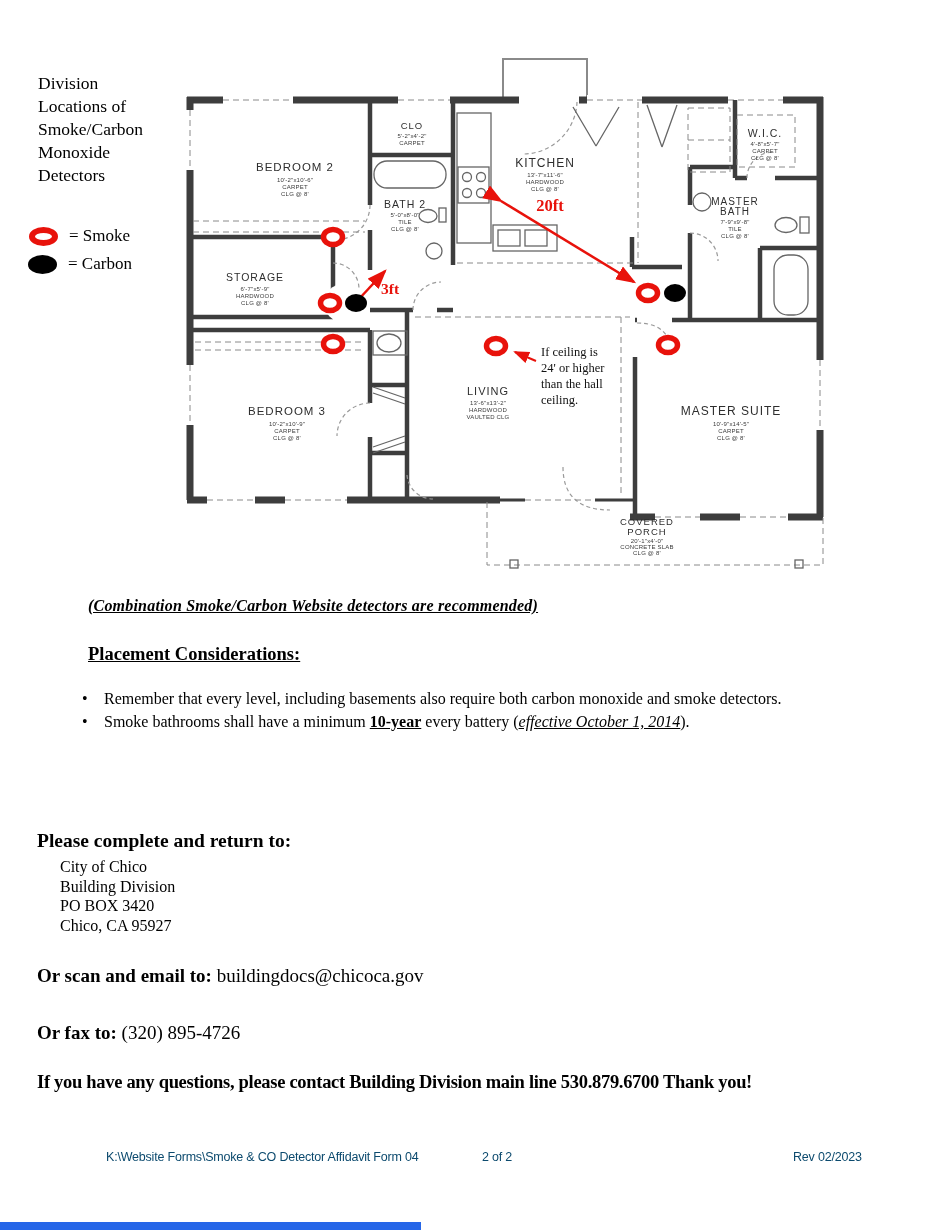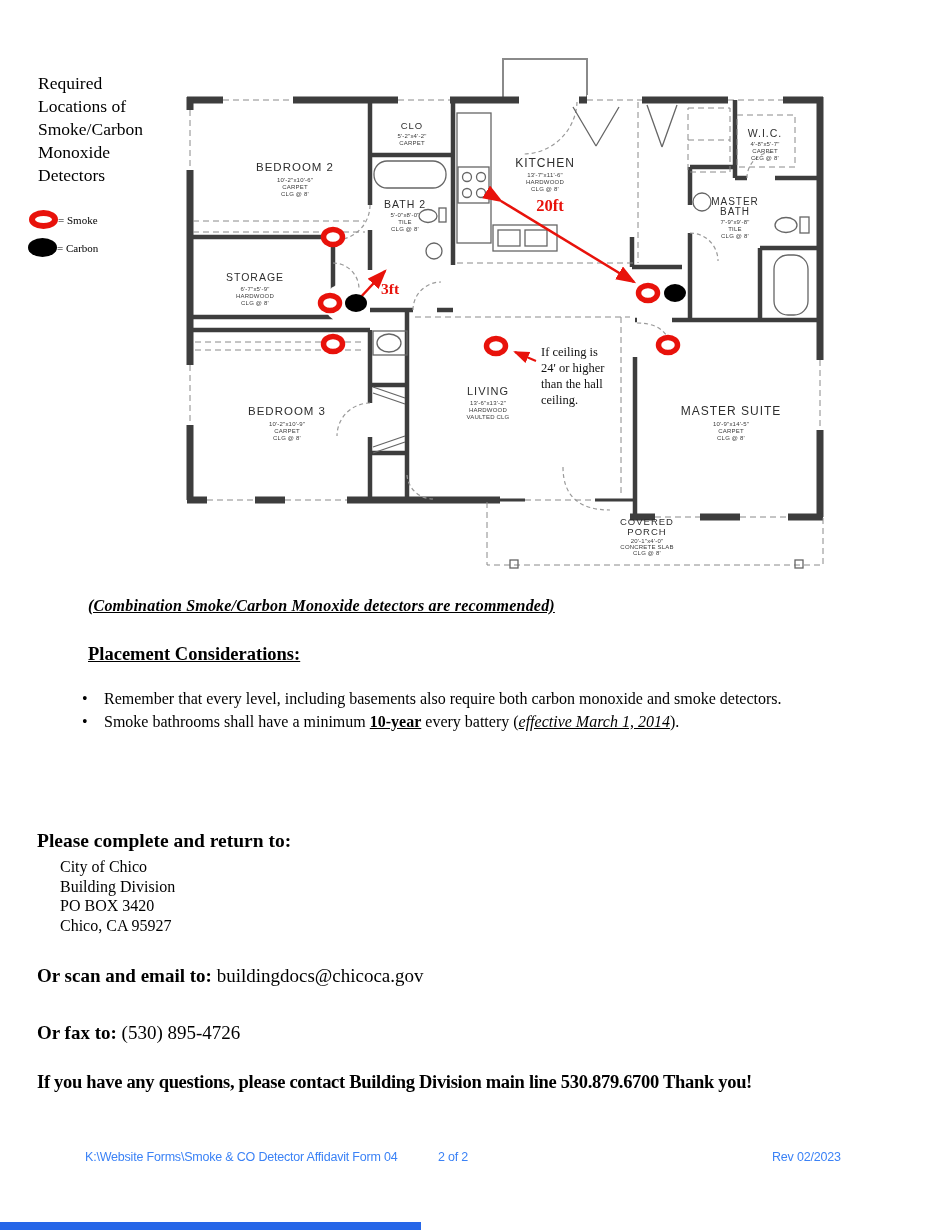--- a/index.html
+++ b/index.html
@@ -1,59 +1,59 @@
 <!DOCTYPE html>
 <html><head>
 <meta charset="utf-8">
 <style>
   html,body{margin:0;padding:0;background:#fff;}
   body{width:950px;height:1230px;position:relative;overflow:hidden;
        font-family:"Liberation Serif","DejaVu Serif",serif;color:#000;}
   .abs{position:absolute;}
   
   .legend-title{left:38px;top:72px;width:130px;font-size:17.5px;line-height:23px;}
-  .legend-row{display:flex;align-items:center;font-size:11px;}
+  .legend-row{display:flex;align-items:center;gap:11px;font-size:17px;margin-top:16px;}
   .ring{width:17px;height:7px;border:6px solid #e8120b;border-radius:50%;background:#fff;}
   .dot{width:29px;height:19px;background:#000;border-radius:50%;}
   
   .combo{left:88px;top:597px;font-size:16px;font-weight:bold;font-style:italic;
          text-decoration:underline;letter-spacing:.2px;}
   .placement-h{left:88px;top:644px;font-size:18.5px;font-weight:bold;text-decoration:underline;}
   .bullets{left:60px;top:671px;width:805px;font-size:16px;line-height:23px;}
   .bullets ul{margin:16px;padding:0;list-style:none;}
   .bullets li{position:relative;padding-left:28px;}
   .bullets li::before{content:"\2022";position:absolute;left:6px;}
   .b-u{font-weight:bold;text-decoration:underline;text-align:center;}
   .i-u{font-style:italic;text-decoration:underline;}
   .return-h{left:37px;top:830px;font-size:19.5px;font-weight:bold;}
   .address{left:60px;top:857px;font-size:16px;line-height:19.7px;}
   .contact-line{left:37px;font-size:19px;}
   .contact-line b{font-weight:bold;}
   .questions{left:37px;top:1072px;font-size:18.5px;font-weight:bold;letter-spacing:-.3px;}
   .footer{font-family:"Liberation Sans","DejaVu Sans",sans-serif;font-size:12.5px;
-          color:#3b82f6;letter-spacing:-.2px;top:1150px;}
+          color:#0c4a6e;letter-spacing:-.2px;top:1150px;margin-left:21px;}
   .blue-bar{left:0;top:1222px;width:421px;height:8px;background:#2666e8;}
   
   .rm{font-family:"Liberation Sans","DejaVu Sans",sans-serif;fill:#2e2e2e;
       letter-spacing:1px;text-anchor:middle;}
   .rs{font-family:"Liberation Sans","DejaVu Sans",sans-serif;fill:#3a3a3a;font-size:6px;
       letter-spacing:.2px;text-anchor:middle;}
   .red-t{font-family:"Liberation Serif","DejaVu Serif",serif;fill:#e8120b;font-weight:bold;}
   .note-t{font-family:"Liberation Serif","DejaVu Serif",serif;fill:#111;font-size:12.5px;}
   .wall{stroke:#3d3d3d;fill:none;}
   .dash{stroke:#8a8a8a;stroke-width:1;fill:none;stroke-dasharray:6 4;}
   .arc{stroke:#999;stroke-width:1.2;fill:none;stroke-dasharray:4 3;}
   .fix{stroke:#666;stroke-width:1.3;fill:#fff;}
   .fixn{stroke:#666;stroke-width:1.3;fill:none;}
 </style>
 </head>
 <body>
 
 <div class="abs legend-title">
-  <div>Required</div>
+  <div>Division</div>
   <div>Locations of</div>
   <div>Smoke/Carbon</div>
   <div>Monoxide</div>
   <div>Detectors</div>
 </div>
 <div class="abs legend-row" style="left:29px;top:210px;">
   <span class="ring"></span>
   <span>= Smoke</span>
 </div>
 <div class="abs legend-row" style="left:28px;top:238px;">
@@ -273,45 +273,45 @@
       <ellipse cx="148" cy="289" rx="9.5" ry="7.5"></ellipse>
       <ellipse cx="311" cy="291" rx="9.5" ry="7.5"></ellipse>
       <ellipse cx="463" cy="238" rx="9.5" ry="7.5"></ellipse>
       <ellipse cx="483" cy="290" rx="9.5" ry="7.5"></ellipse>
     </g>
     <ellipse cx="171" cy="248" rx="11" ry="9" fill="#000"></ellipse>
     <ellipse cx="490" cy="238" rx="11" ry="9" fill="#000"></ellipse>
   </g>
 </svg>
 
-<div class="abs combo">(Combination Smoke/Carbon Monoxide detectors are recommended)</div>
+<div class="abs combo">(Combination Smoke/Carbon Website detectors are recommended)</div>
 
 <div class="abs placement-h">Placement Considerations:</div>
 <div class="abs bullets">
   <ul>
     <li><span>Remember that every level, including basements also require both carbon monoxide and smoke detectors.</span><span class="b-u"></span><span></span><span class="i-u"></span><span></span></li>
-    <li><span>Smoke bathrooms shall have a minimum </span><span class="b-u">10-year</span><span> every battery (</span><span class="i-u">effective March 1, 2014</span><span>).</span></li>
+    <li><span>Smoke bathrooms shall have a minimum </span><span class="b-u">10-year</span><span> every battery (</span><span class="i-u">effective October 1, 2014</span><span>).</span></li>
   </ul>
 </div>
 
 <div class="abs return-h">Please complete and return to:</div>
 <div class="abs address">
   <div>City of Chico</div>
   <div>Building Division</div>
   <div>PO BOX 3420</div>
   <div>Chico, CA 95927</div>
 </div>
 
 <div class="abs contact-line" style="top:965px;">
   <b>Or scan and email to:</b>
   <span>buildingdocs@chicoca.gov</span>
 </div>
 <div class="abs contact-line" style="top:1022px;">
   <b>Or fax to:</b>
-  <span>(530) 895-4726</span>
+  <span>(320) 895-4726</span>
 </div>
 <div class="abs questions">If you have any questions, please contact Building Division main line 530.879.6700 Thank you!</div>
 
 <div class="abs footer" style="left:85px;">K:\Website Forms\Smoke &amp; CO Detector Affidavit Form 04</div>
-<div class="abs footer" style="left:438px;text-align:right;">2 of 2</div>
+<div class="abs footer" style="left:461px;text-align:right;">2 of 2</div>
 <div class="abs footer" style="left:772px;">Rev 02/2023</div>
 
 <div class="abs blue-bar"></div>
 
 </body></html>

